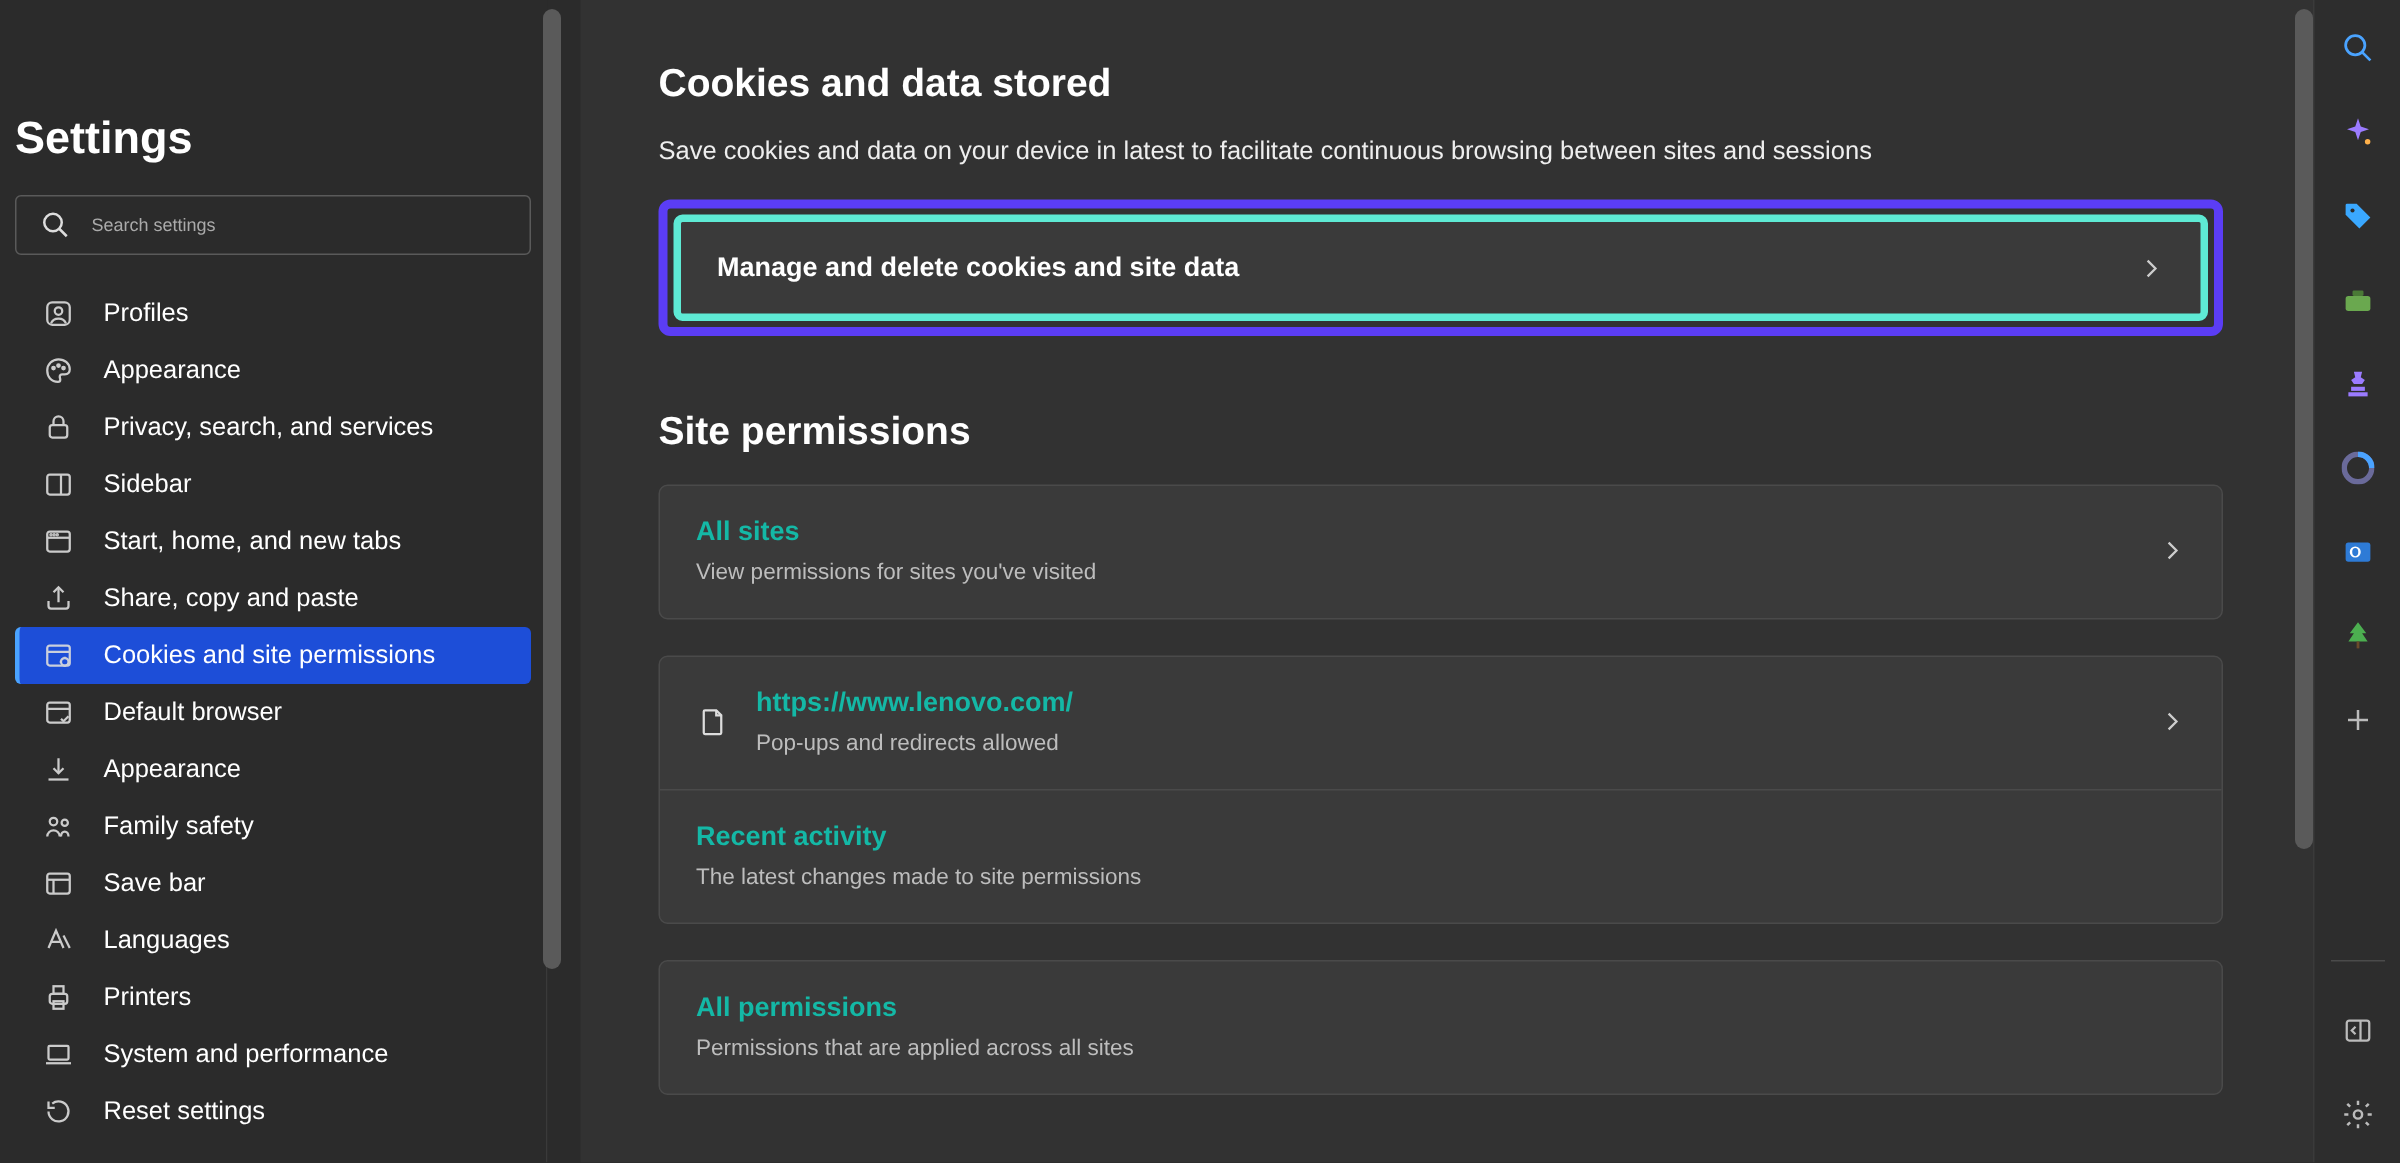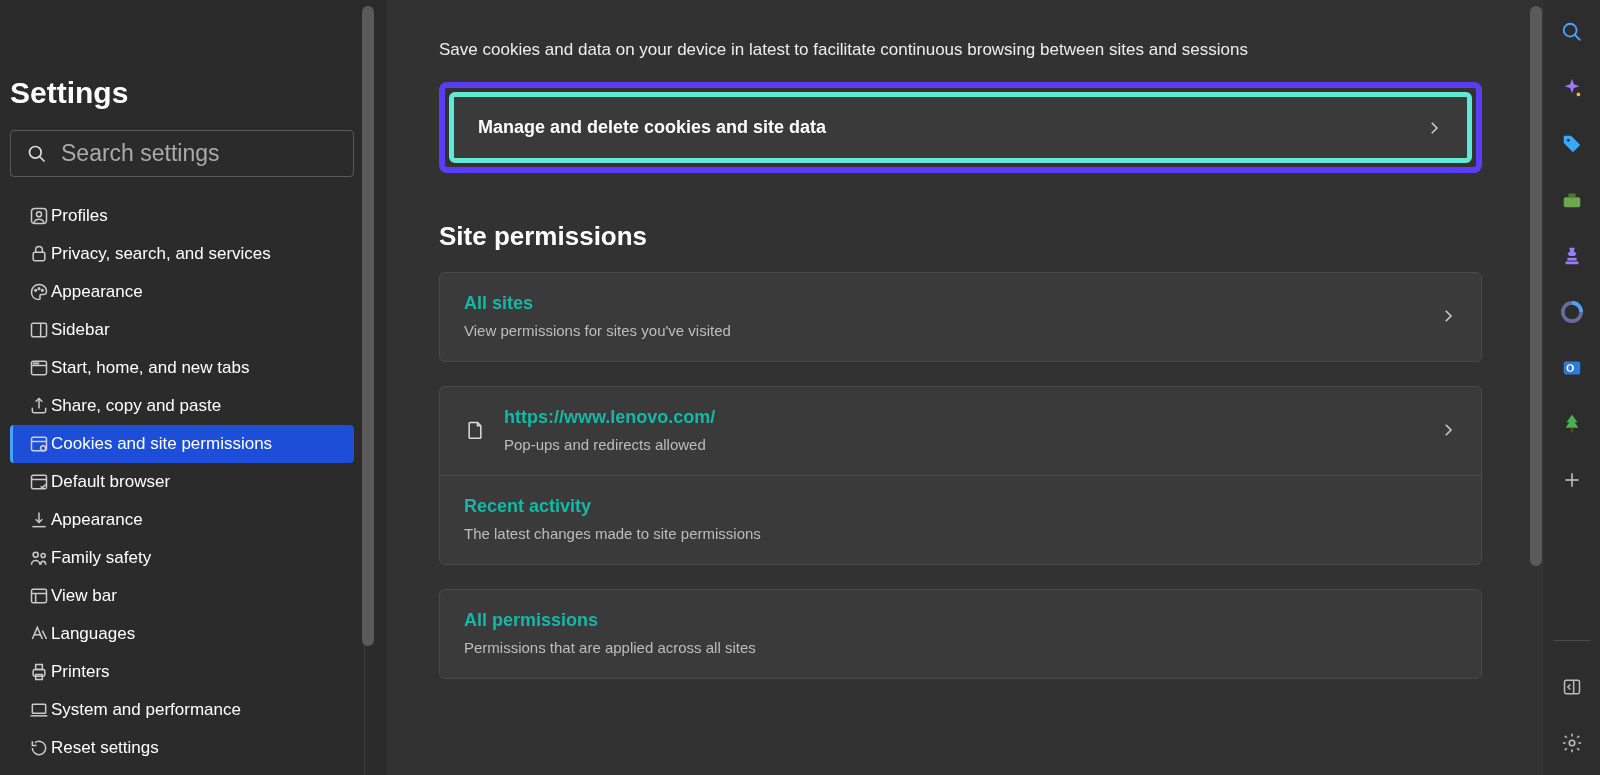--- a/index.html
+++ b/index.html
@@ -30,28 +30,28 @@
     border-radius: 4px;
     margin-bottom: 20px;
   }
   .search-box svg { flex-shrink: 0; }
   .search-box input {
     flex: 1;
     background: transparent;
     border: none;
     outline: none;
     color: #bbb;
-    font-size: 23px;
+    font-size: 12px;
   }
   .search-box input::placeholder { color: #aaa; }
   .nav-list { list-style: none; display: flex; flex-direction: column; gap: 0; }
   .nav-item {
     display: flex;
     align-items: center;
-    gap: 2px;
+    gap: 20px;
     padding: 9px 16px;
     border-radius: 4px;
     font-size: 17px;
     cursor: pointer;
     color: #fff;
     border-left: 3px solid transparent;
   }
   .nav-item.active { background: #1d4ed8; border-left: 3px solid #4aa3ff; }
   .nav-item svg { flex-shrink: 0; opacity: 0.9; }
 
@@ -179,33 +179,33 @@
     <li class="nav-item">
       <svg width="20" height="20" viewBox="0 0 24 24" fill="none" stroke="#ddd" stroke-width="1.8">
           <rect x="3" y="3" width="18" height="18" rx="4"></rect>
           <circle cx="12" cy="10" r="3"></circle>
           <path d="M6 20c1-3 4-4 6-4s5 1 6 4"></path>
         </svg>
       <span>Profiles</span>
     </li>
     <li class="nav-item">
       <svg width="20" height="20" viewBox="0 0 24 24" fill="none" stroke="#ddd" stroke-width="1.8">
-          <rect x="5" y="10" width="14" height="10" rx="2"></rect>
-          <path d="M8 10V7a4 4 0 0 1 8 0v3"></path>
-        </svg>
-      <span>Privacy, search, and services</span>
-    </li>
-    <li class="nav-item">
-      <svg width="20" height="20" viewBox="0 0 24 24" fill="none" stroke="#ddd" stroke-width="1.8">
           <path d="M12 3c5 0 9 3.5 9 8 0 3-2 4-4 4h-2a2 2 0 0 0-2 2c0 1 .4 1.5.4 2.3 0 1-.8 1.7-1.8 1.7C6 21 3 17 3 12 3 7 7 3 12 3z"></path>
           <circle cx="8" cy="10" r="1"></circle>
           <circle cx="12" cy="8" r="1"></circle>
           <circle cx="16" cy="10" r="1"></circle>
         </svg>
       <span>Appearance</span>
+    </li>
+    <li class="nav-item">
+      <svg width="20" height="20" viewBox="0 0 24 24" fill="none" stroke="#ddd" stroke-width="1.8">
+          <rect x="5" y="10" width="14" height="10" rx="2"></rect>
+          <path d="M8 10V7a4 4 0 0 1 8 0v3"></path>
+        </svg>
+      <span>Privacy, search, and services</span>
     </li>
     <li class="nav-item">
       <svg width="20" height="20" viewBox="0 0 24 24" fill="none" stroke="#ddd" stroke-width="1.8">
           <rect x="3" y="4" width="18" height="16" rx="2"></rect>
           <line x1="14" y1="4" x2="14" y2="20"></line>
         </svg>
       <span>Sidebar</span>
     </li>
     <li class="nav-item">
       <svg width="20" height="20" viewBox="0 0 24 24" fill="none" stroke="#ddd" stroke-width="1.8">
@@ -258,21 +258,21 @@
           <path d="M14 20c0-2.5 1.5-4 3-4s3 1.5 3 4"></path>
         </svg>
       <span>Family safety</span>
     </li>
     <li class="nav-item">
       <svg width="20" height="20" viewBox="0 0 24 24" fill="none" stroke="#ddd" stroke-width="1.8">
           <rect x="3" y="4" width="18" height="16" rx="2"></rect>
           <line x1="3" y1="9" x2="21" y2="9"></line>
           <line x1="8" y1="9" x2="8" y2="20"></line>
         </svg>
-      <span>View bar</span>
+      <span>Save bar</span>
     </li>
     <li class="nav-item">
       <svg width="20" height="20" viewBox="0 0 24 24" fill="none" stroke="#ddd" stroke-width="1.8">
           <path d="M4 18L10 4l6 14"></path>
           <path d="M6.5 13h7"></path>
           <path d="M16 8l5 10"></path>
         </svg>
       <span>Languages</span>
     </li>
     <li class="nav-item">
@@ -300,20 +300,21 @@
   </ul>
 </aside>
 <div class="scroll-track-left">
     <div class="thumb"></div>
   </div>
 
 <div class="middle-gap"></div>
 
 <main class="main">
 
+  <div class="section-title">Cookies and data stored</div>
   <div class="section-sub">Save cookies and data on your device in latest to facilitate continuous browsing between sites and sessions</div>
 
   <div class="highlight-frame">
     <div class="card">
       <span class="label">Manage and delete cookies and site data</span>
       <svg class="chev" width="18" height="18" viewBox="0 0 24 24" fill="none" stroke="#ddd" stroke-width="2">
           <path d="M9 5l7 7-7 7"></path>
         </svg>
     </div>
   </div>

